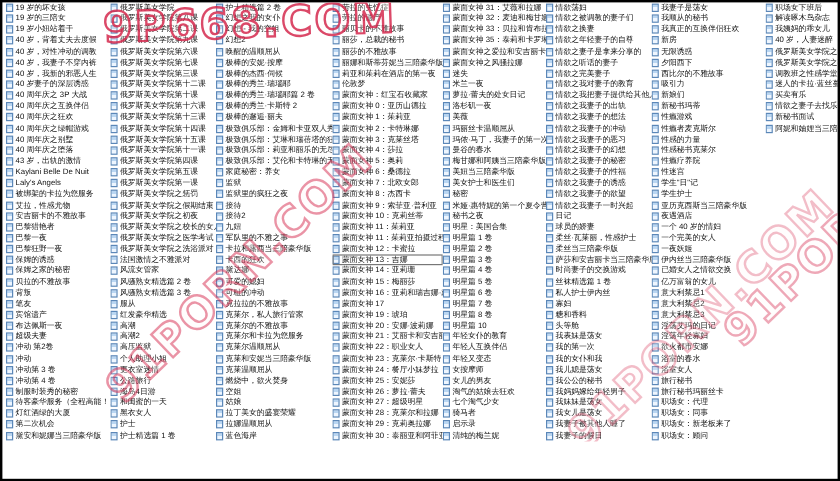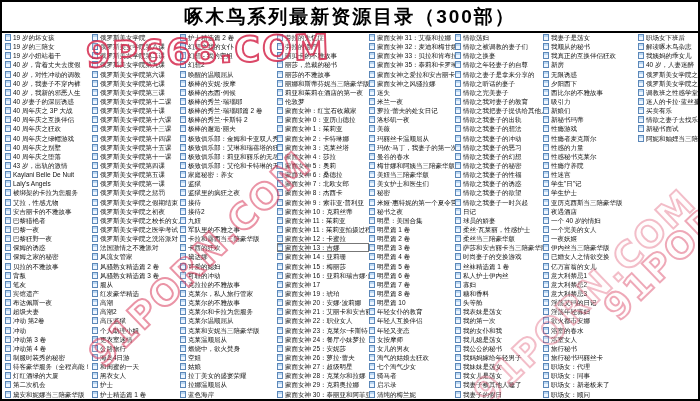--- a/index.html
+++ b/index.html
@@ -57,21 +57,20 @@
   .wm4{
     left:570px;top:166px;width:270px;font-size:36px;
     transform:rotate(-44deg);
     -webkit-text-stroke:2px rgba(213,41,77,0.4);
   }
 </style>
 </head>
 <body>
 
 <div class="page">
-  <div class="title">啄木鸟系列最新资源目录（300部）</div>
   <div class="content">
     <div class="cols">
         <div class="col">
           <div class="item">
             <span class="fic"></span>
             <span class="lbl">19 岁的坏女孩</span>
           </div>
           <div class="item">
             <span class="fic"></span>
             <span class="lbl">19 岁的三陪女</span>

